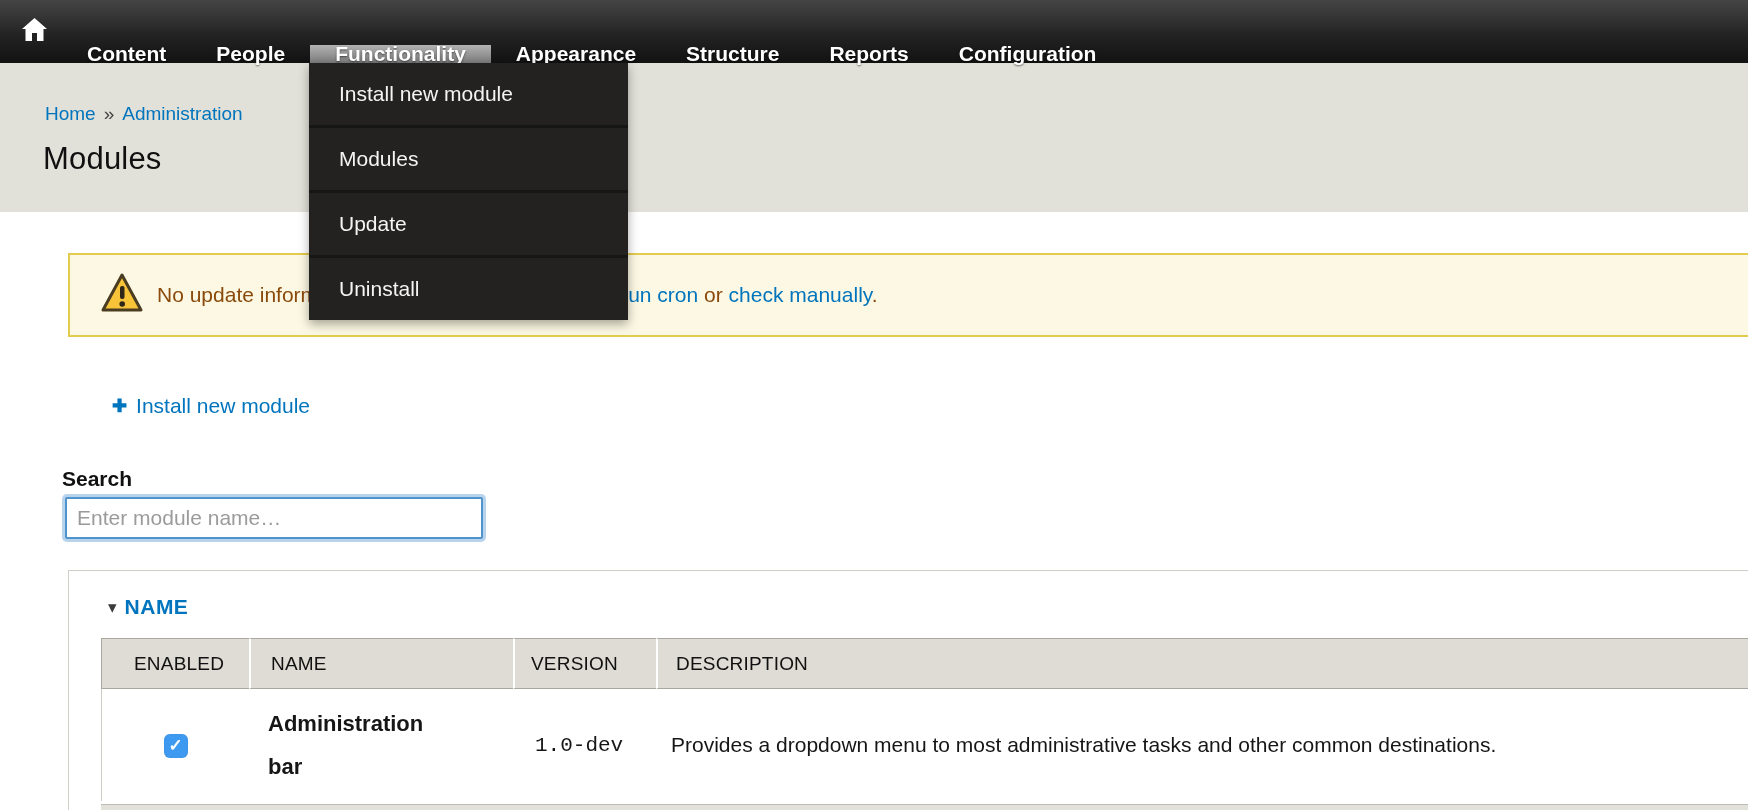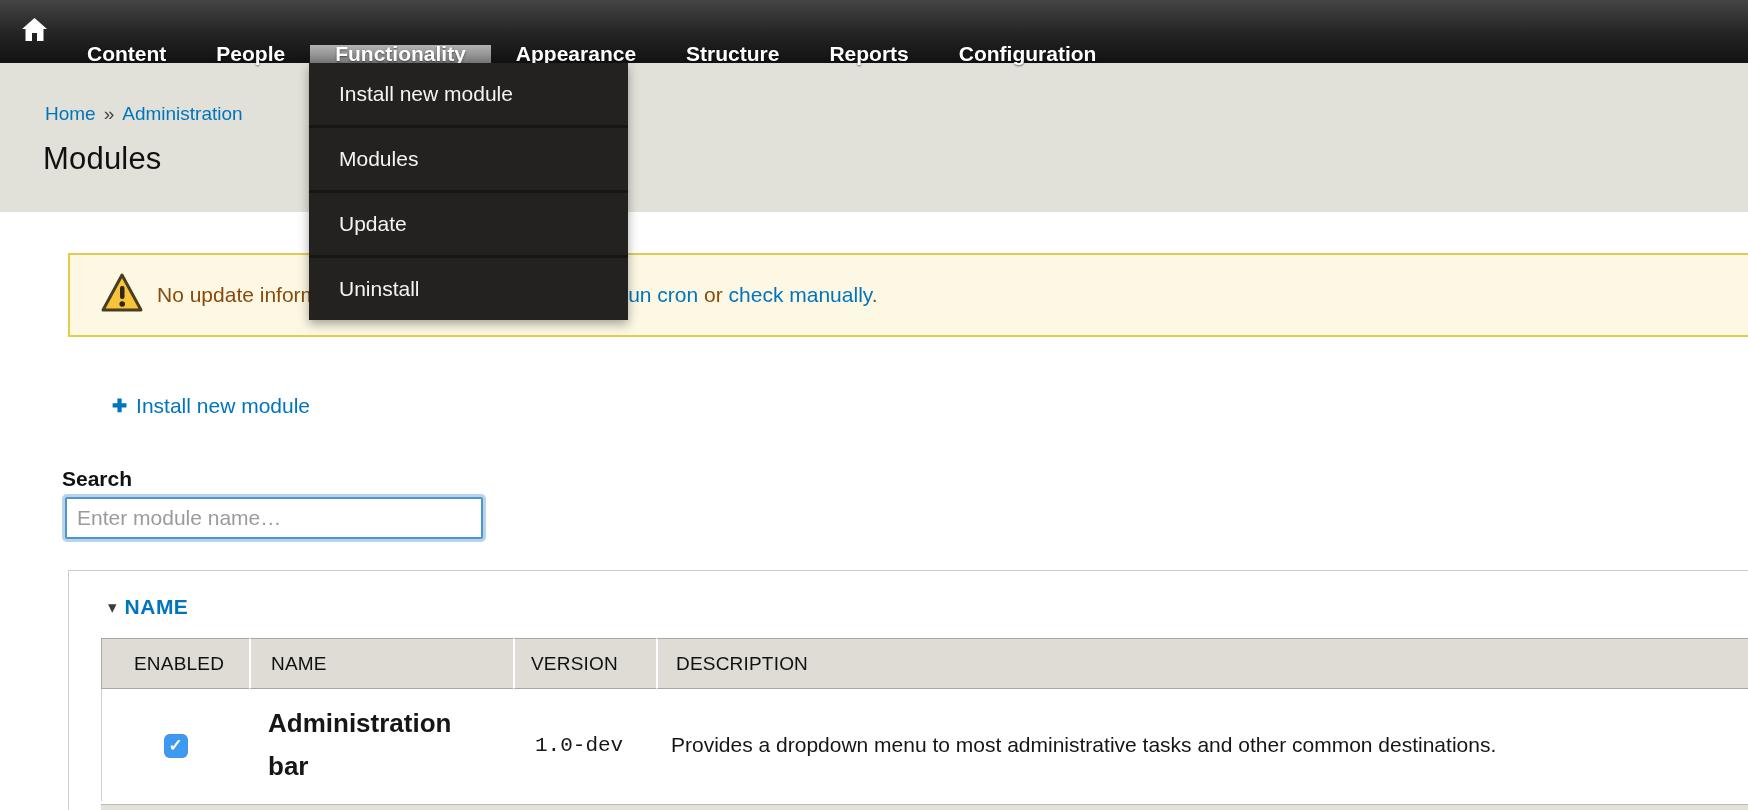--- a/index.html
+++ b/index.html
@@ -78,21 +78,21 @@
     text-align:left; border-top:1px solid #a8a8a0; border-bottom:1px solid #a8a8a0;
     border-left:2px solid #fff; padding-left:20px; letter-spacing:.2px; }
   th:first-child { border-left:1px solid #a8a8a0; padding-left:32px; }
   th.th-version { padding-left:16px;margin-left:25px; } th.th-desc { padding-left:18px; }
   td { height:112px; vertical-align:middle; font-size:21px; color:#161616;
     background:#fff; }
   td.cell-enabled { text-align:center; border-left:1px solid #cfcfc7; }
   .checkbox { display:inline-block; width:24px; height:24px; background:#3e9af0;
     border-radius:6px; color:#fff; font-size:17px; font-weight:700; line-height:24px;
     text-align:center; cursor:pointer; box-shadow:inset 0 0 1px rgba(0,0,0,.25); }
-  .module-name { font-weight:700; font-size:26px; line-height:43px; width:190px;
+  .module-name { font-weight:700; font-size:22px; line-height:43px; width:190px;
     padding-left:19px; }
   td.cell-version { padding-left:22px;font-family:Liberation Mono, monospace; }
   td.cell-desc { padding-left:15px; }
 
   
   .next-strip { position:absolute; left:32px; top:233px; width:calc(100% - 32px);
     height:20px; background:#e3e2da; border-top:1px solid #bdbdb5; }
 </style>
 </head>
 <body>

